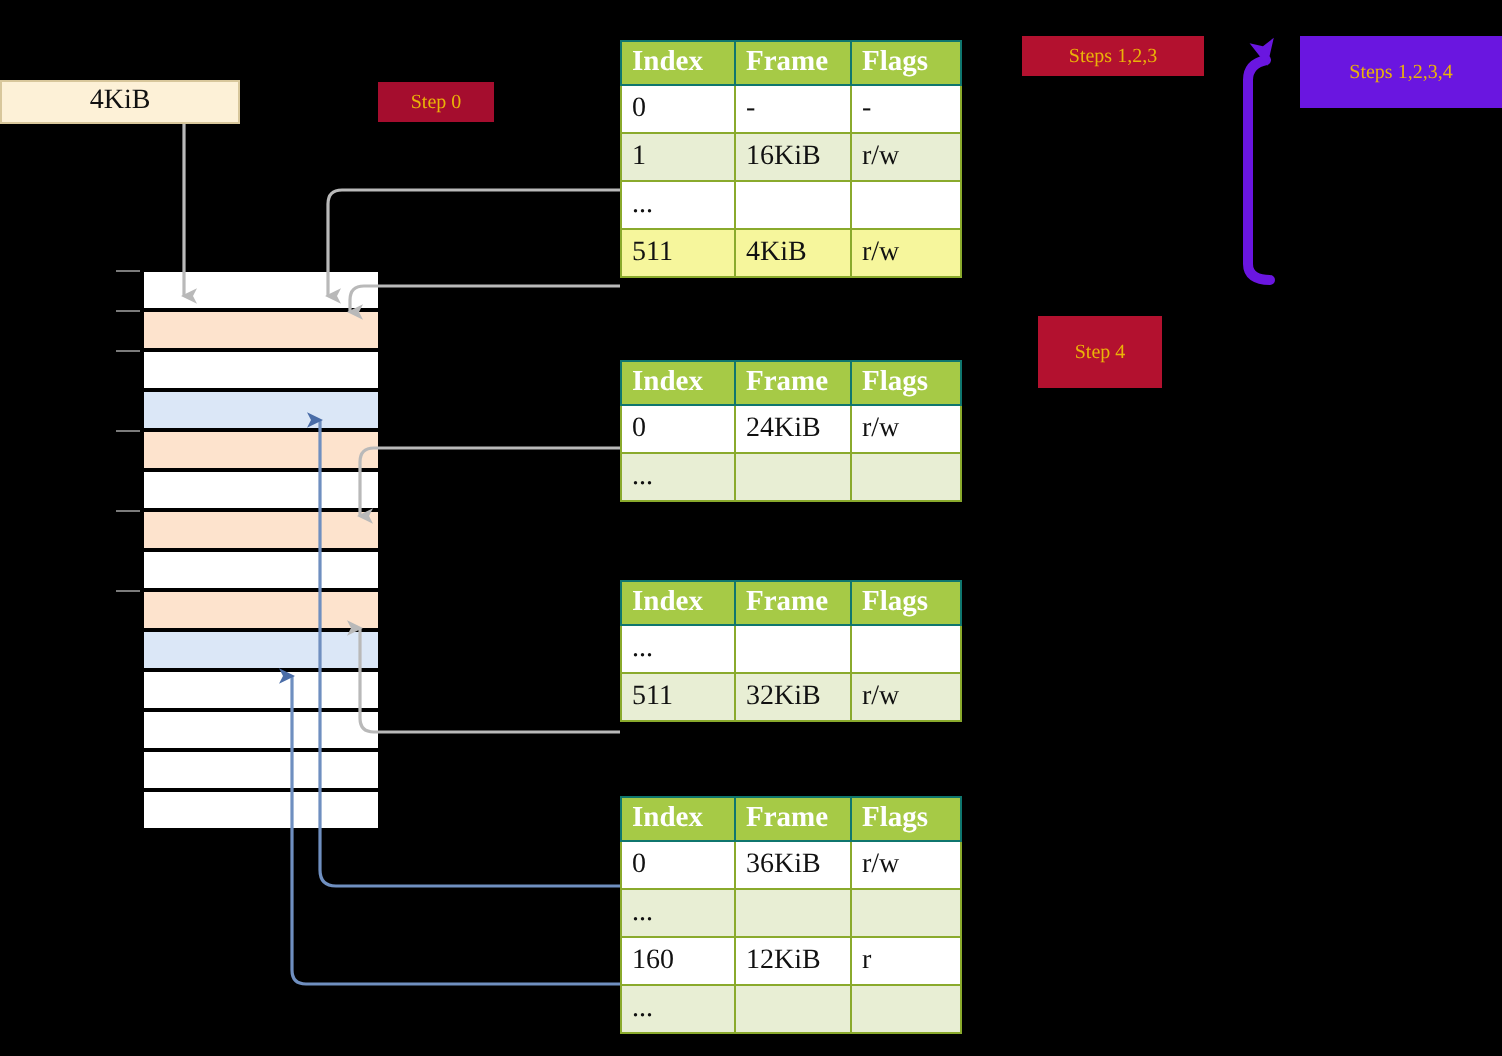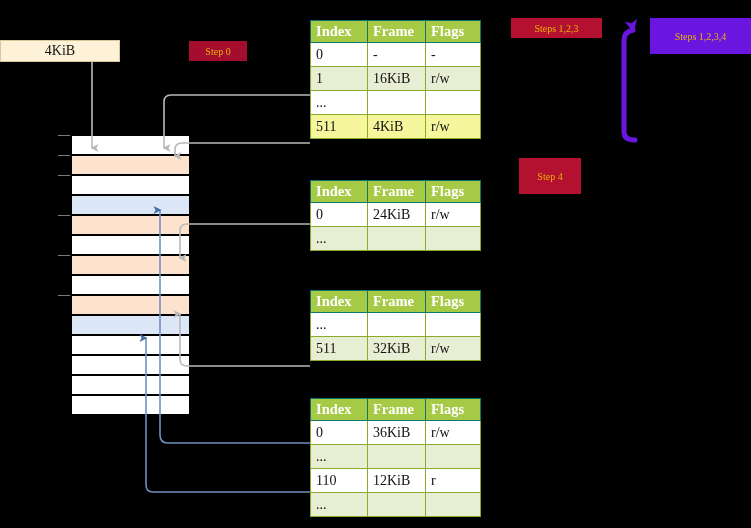--- a/index.html
+++ b/index.html
@@ -205,21 +205,21 @@
           <td>0</td>
           <td>36KiB</td>
           <td>r/w</td>
         </tr>
         <tr class="even">
           <td>...</td>
           <td></td>
           <td></td>
         </tr>
         <tr class="odd">
-          <td>110</td>
+          <td>160</td>
           <td>12KiB</td>
           <td>r</td>
         </tr>
         <tr class="even">
           <td>...</td>
           <td></td>
           <td></td>
         </tr>
       </tbody>
     </table>

